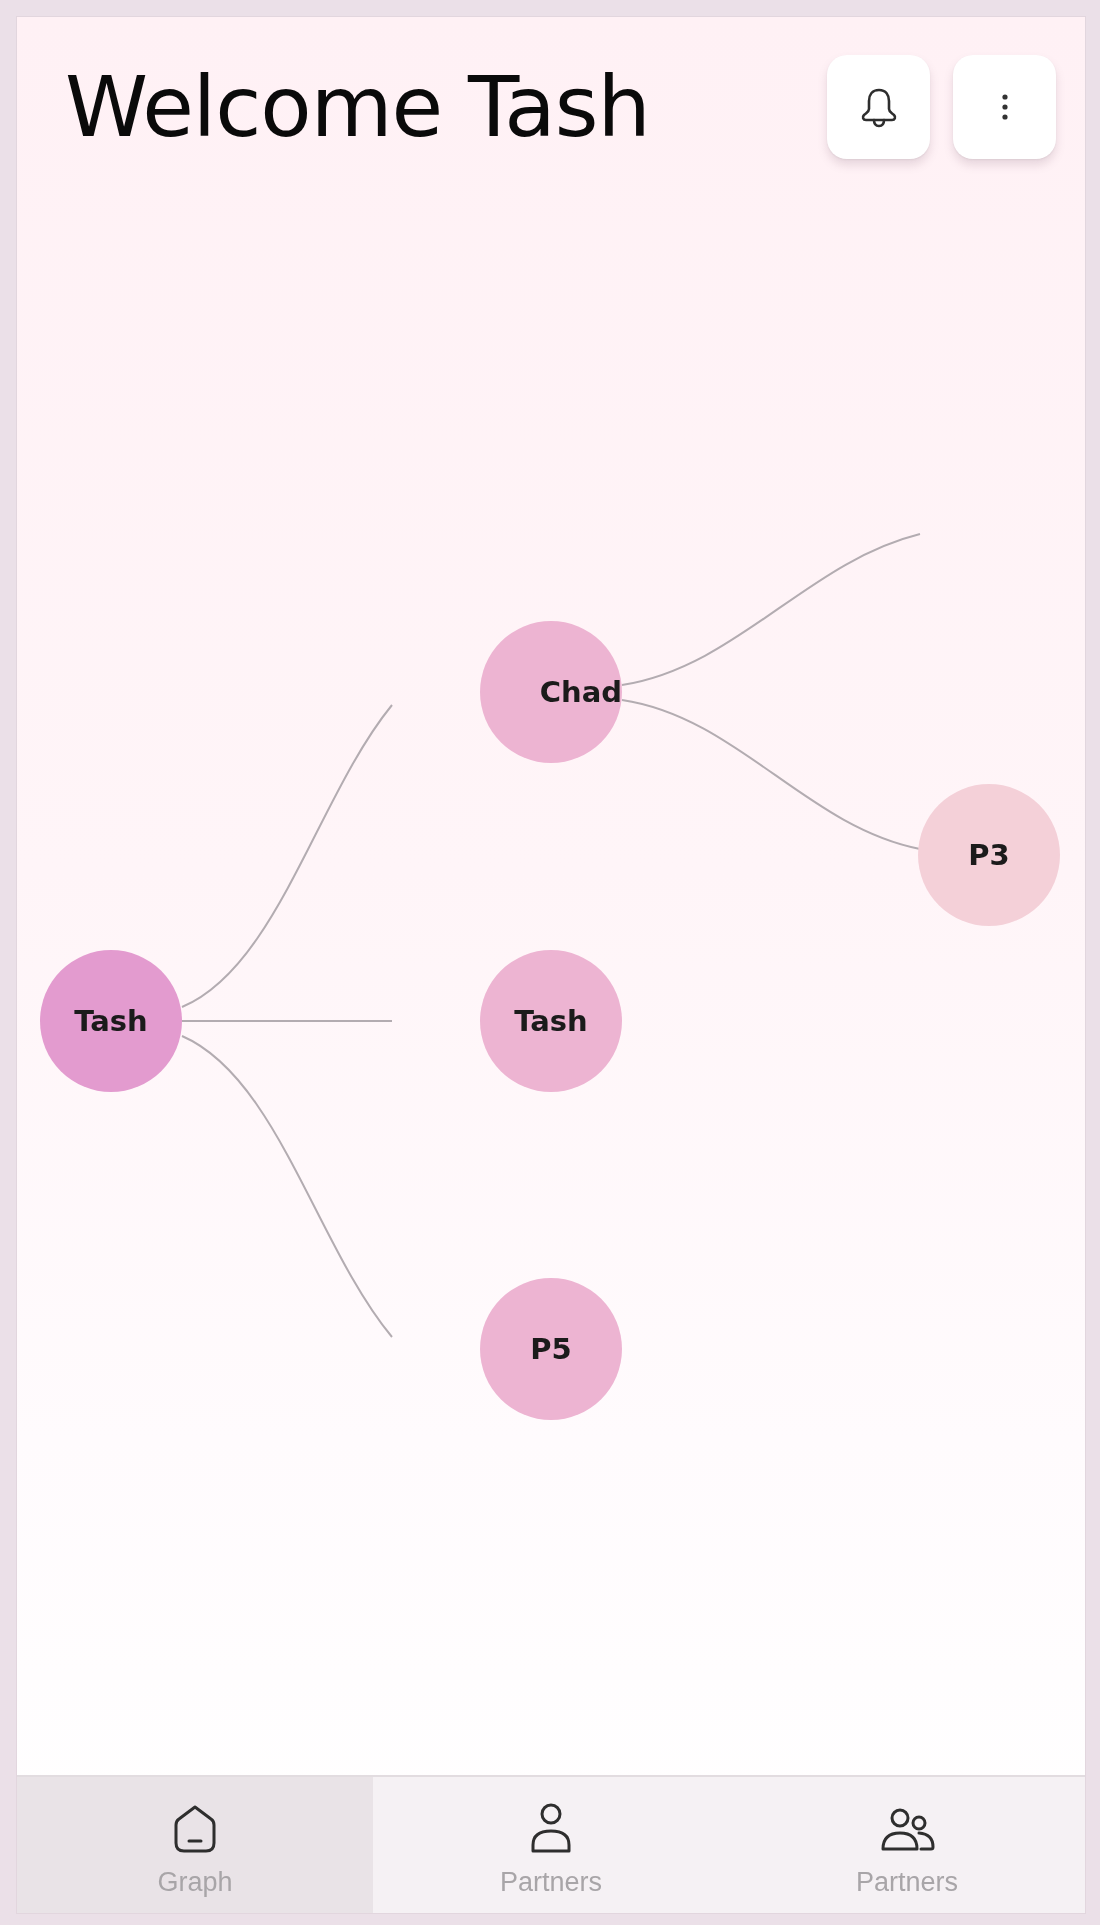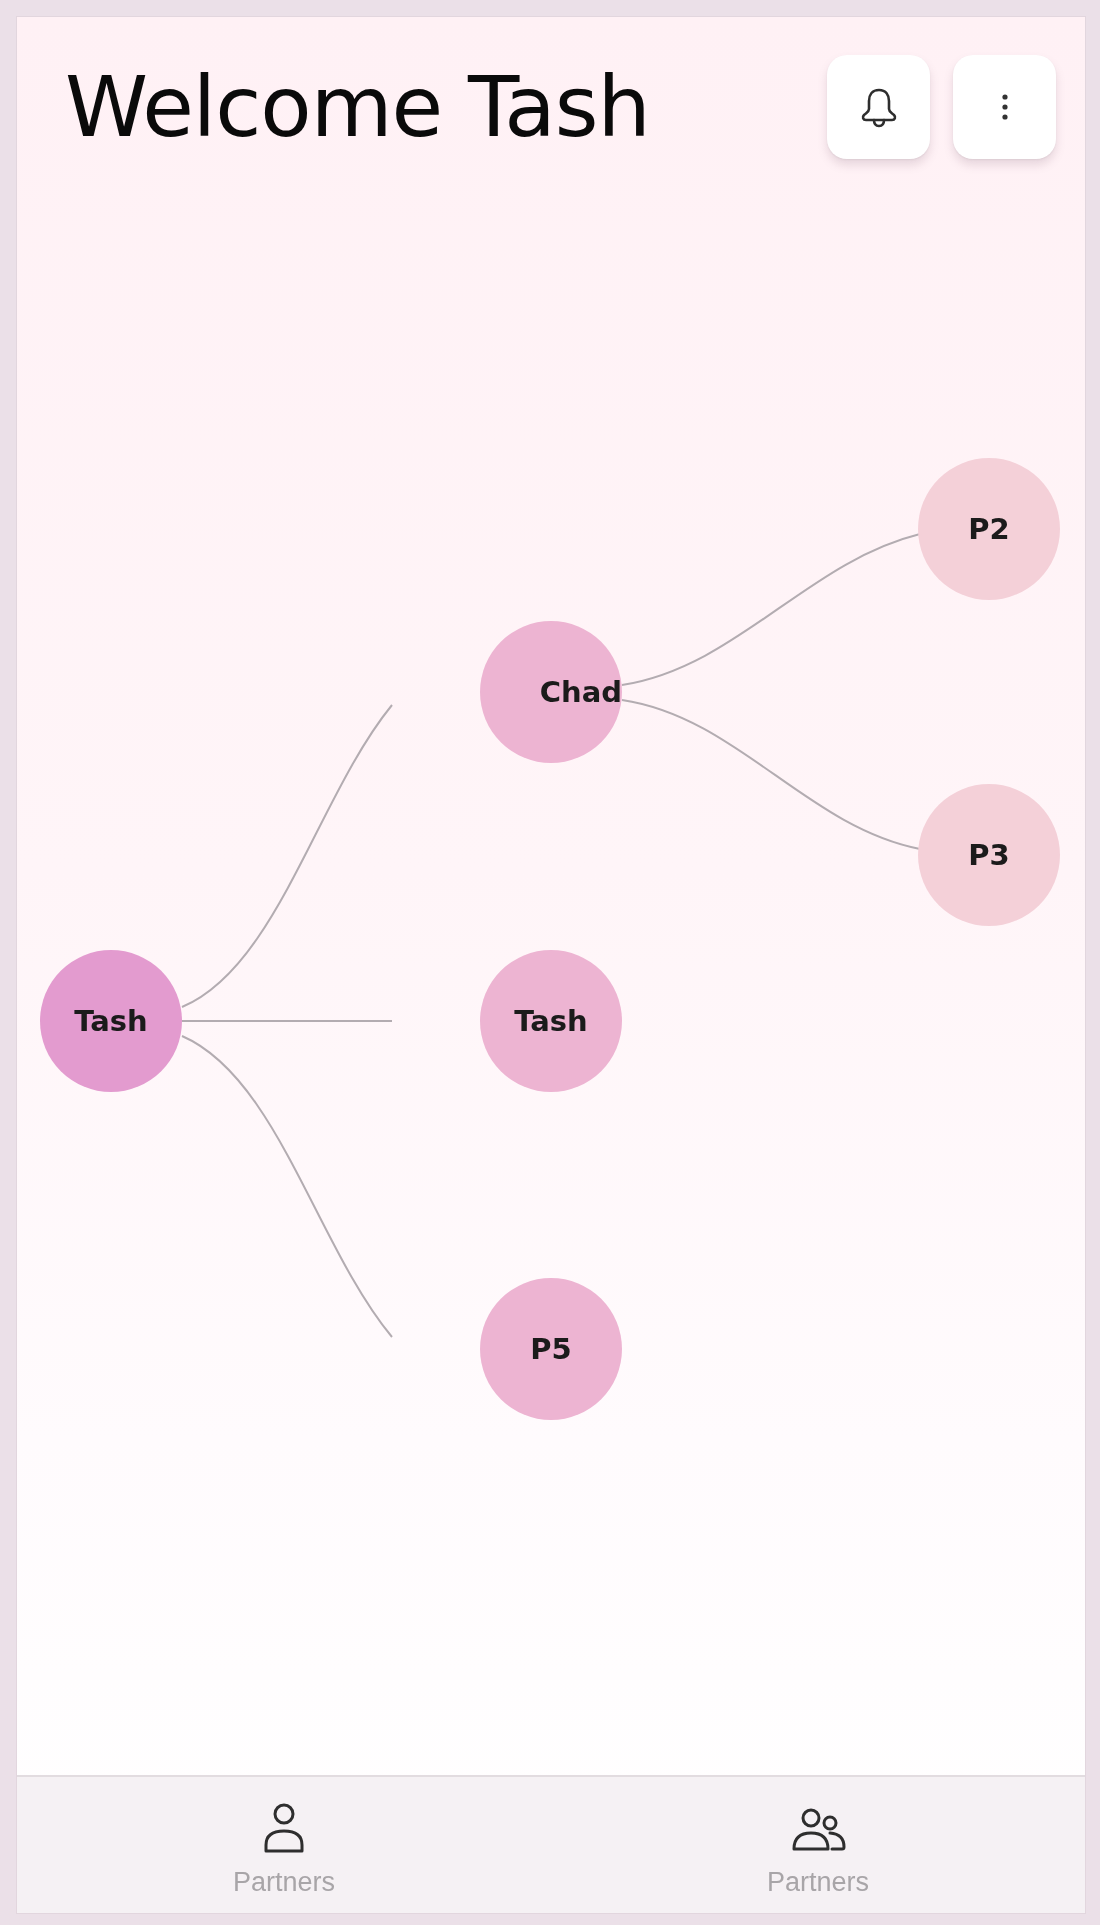--- a/index.html
+++ b/index.html
@@ -86,28 +86,32 @@
   </div>
   <div class="node" style="left:463px;top:604px;background:#edb4d2;justify-content:flex-end;">
     <span>Chad</span>
   </div>
   <div class="node" style="left:463px;top:933px;background:#edb4d2;">
     <span>Tash</span>
   </div>
   <div class="node" style="left:463px;top:1261px;background:#edb4d2;">
     <span>P5</span>
   </div>
-  <div class="node" style="left:901px;top:441px;background:#f4d0d8;">
-    <span>P2</span>
-  </div>
   <div class="node" style="left:901px;top:767px;background:#f4d0d8;">
     <span>P3</span>
   </div>
 
   <nav class="nav">
+    <div class="tab active">
+      <svg width="60" height="60" viewBox="0 0 60 60" fill="none" stroke="#2e2e2e" stroke-width="3" stroke-linejoin="round" stroke-linecap="round">
+        <path d="M30 8 L46 20 Q49 22 49 26 L49 44 Q49 52 41 52 L19 52 Q11 52 11 44 L11 26 Q11 22 14 20 Z"></path>
+        <path d="M24 42 L36 42"></path>
+      </svg>
+      <span class="tab-label">Graph</span>
+    </div>
     <div class="tab">
       <svg width="60" height="60" viewBox="0 0 60 60" fill="none" stroke="#2e2e2e" stroke-width="3" stroke-linejoin="round">
         <circle cx="30" cy="15" r="9"></circle>
         <path d="M12 52 L12 46 Q12 32 30 32 Q48 32 48 46 L48 52 Z"></path>
       </svg>
       <span class="tab-label">Partners</span>
     </div>
     <div class="tab">
       <svg width="60" height="60" viewBox="0 0 60 60" fill="none" stroke="#2e2e2e" stroke-width="3" stroke-linejoin="round" stroke-linecap="round">
         <circle cx="23" cy="19" r="8"></circle>

